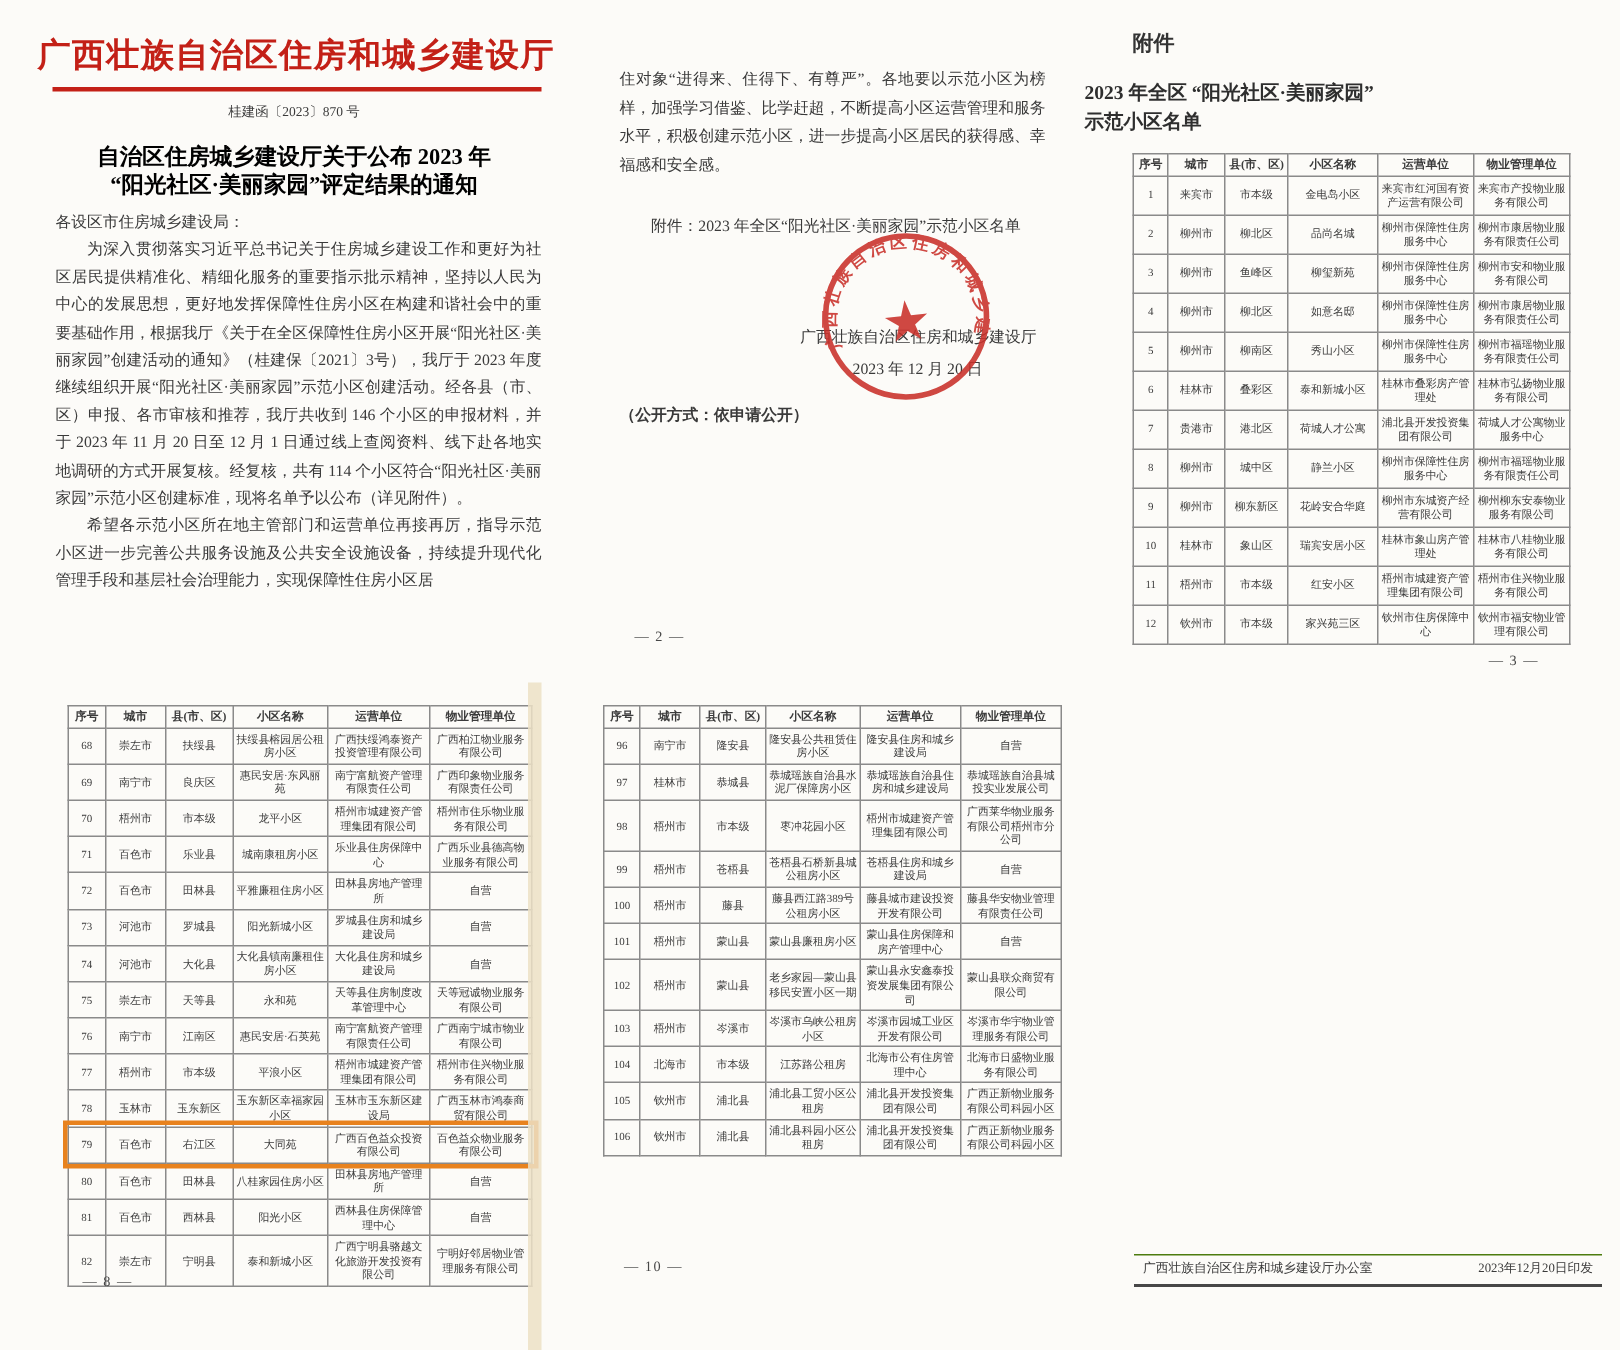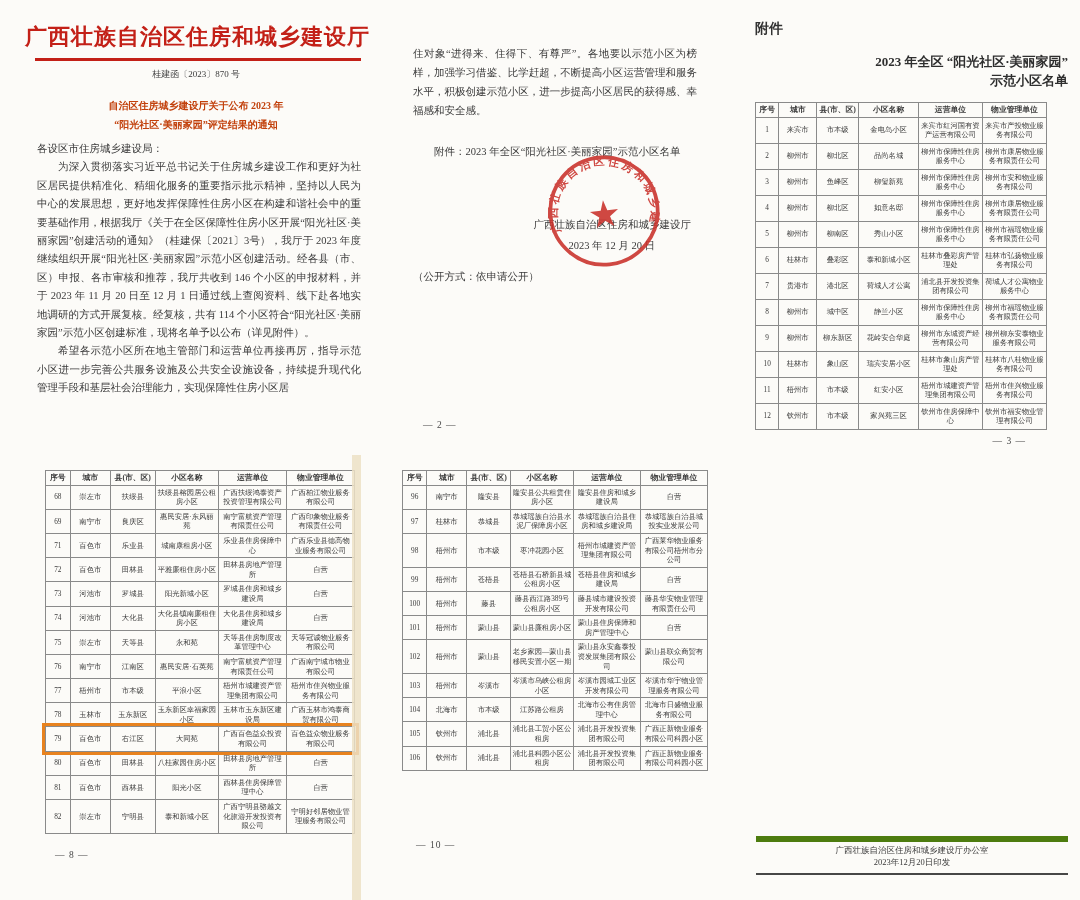--- a/index.html
+++ b/index.html
@@ -6,45 +6,45 @@
     font-family:"Liberation Serif","DejaVu Serif",serif;color:#333;}
   .page{position:absolute;background:transparent;}
 
   
   #page1{left:15px;top:6px;width:362px;height:448px;}
   .masthead{position:absolute;top:16px;left:10px;right:10px;text-align:center;
     color:#c32017;font-size:22px;font-weight:bold;letter-spacing:1px;white-space:nowrap;}
   .red-rule{position:absolute;top:52px;left:20px;right:16px;border-top:3px solid #c32017;}
   .doc-no{position:absolute;top:62px;left:0;right:0;text-align:center;font-size:9px;color:#3a3a3a;}
   .doc-title{position:absolute;top:90px;left:0;right:0;text-align:center;
-    font-size:10px;font-weight:bold;line-height:19px;color:#c2410c;}
+    font-size:15px;font-weight:bold;line-height:19px;color:#000000;}
   .body1{position:absolute;top:134px;left:22px;right:16px;font-size:10.5px;line-height:18.4px;
     text-align:justify;color:#3a3a3a;}
   .body1 p{margin:0;}
   .indent{text-indent:2em;}
 
   
   #page2{left:383px;top:6px;width:334px;height:452px;}
   .body2{position:absolute;top:38px;left:30px;right:20px;font-size:10.5px;line-height:19px;
     text-align:justify;color:#3a3a3a;}
   .body2 p{margin:0;}
   .attach-line{margin-top:22px !important;text-indent:2em;}
   .signer{position:absolute;top:212px;right:26px;font-size:10.5px;color:#3a3a3a;}
   .sign-date{position:absolute;top:233px;right:62px;font-size:10.5px;color:#3a3a3a;}
-  .publicity{position:absolute;top:264px;left:30px;font-size:10.5px;font-weight:normal;color:#3a3a3a;}
+  .publicity{position:absolute;top:264px;left:30px;font-size:10.5px;font-weight:bold;color:#3a3a3a;}
   .pageno{position:absolute;font-size:9.5px;color:#474747;letter-spacing:1px;}
   #p2no{left:40px;top:414px;}
   .seal{position:absolute;left:162px;top:146px;width:118px;height:118px;transform:rotate(-6deg);opacity:.88;}
   .seal-arc-text{fill:#c9302a;font-size:10.5px;letter-spacing:2.5px;font-weight:bold;}
   .seal-star{fill:#c9302a;font-size:30px;text-anchor:middle;}
 
   
   #page3{left:723px;top:6px;width:345px;height:448px;}
   .attach-label{position:absolute;top:14px;left:32px;font-size:14px;font-weight:bold;color:#333;}
-  .p3-title{position:absolute;top:46px;left:0;right:0;text-align:right;
+  .p3-title{position:absolute;top:46px;left:0;right:0;text-align:left;
     font-size:13px;font-weight:bold;line-height:19px;color:#2e2e2e;}
   #p3no{right:42px;top:430px;}
 
   
   table.roster{border-collapse:collapse;table-layout:fixed;position:absolute;background:transparent;}
   .roster th,.roster td{border:1px solid #8a8a8a;text-align:center;vertical-align:middle;
     padding:2px 1px;font-size:7.3px;line-height:9.6px;color:#3b3b3b;word-break:break-all;
     font-family:"Liberation Serif","DejaVu Serif",serif;}
   .roster th{font-weight:bold;font-size:7.8px;}
   .roster col.c0{width:8%;} .roster col.c1{width:13%;} .roster col.c2{width:14.5%;}
@@ -61,21 +61,21 @@
   .scan-strip{position:absolute;left:352px;top:455px;width:9px;height:447px;
     background:#ece1c6;opacity:.85;}
 
   
   #page10{left:388px;top:458px;width:332px;height:442px;}
   #p10no{left:28px;top:382px;}
 
   
   .print-footer{position:absolute;left:756px;top:836px;width:300px;display:flex;
     justify-content:space-between;align-items:center;font-size:8.5px;color:#3a3a3a;
-    border-top:6px solid #4d7c0f;border-bottom:2.5px solid #474747;padding:3px 6px 4px 6px;flex-direction:column;}
+    border-top:1px solid #4d7c0f;border-bottom:2.5px solid #474747;padding:3px 6px 4px 6px;}
 </style>
 </head>
 <body>
 
 <div class="page" id="page1">
   <div class="masthead">广西壮族自治区住房和城乡建设厅</div>
   <div class="red-rule"></div>
   <div class="doc-no">桂建函〔2023〕870 号</div>
   <div class="doc-title">
     <div>自治区住房城乡建设厅关于公布 2023 年</div>
@@ -263,20 +263,28 @@
         </tr>
         <tr>
           <td>69</td>
           <td>南宁市</td>
           <td>良庆区</td>
           <td>惠民安居·东风丽苑</td>
           <td>南宁富航资产管理有限责任公司</td>
           <td>广西印象物业服务有限责任公司</td>
         </tr>
         <tr>
+          <td>70</td>
+          <td>梧州市</td>
+          <td>市本级</td>
+          <td>龙平小区</td>
+          <td>梧州市城建资产管理集团有限公司</td>
+          <td>梧州市住乐物业服务有限公司</td>
+        </tr>
+        <tr>
           <td>71</td>
           <td>百色市</td>
           <td>乐业县</td>
           <td>城南康租房小区</td>
           <td>乐业县住房保障中心</td>
           <td>广西乐业县德高物业服务有限公司</td>
         </tr>
         <tr>
           <td>72</td>
           <td>百色市</td>

